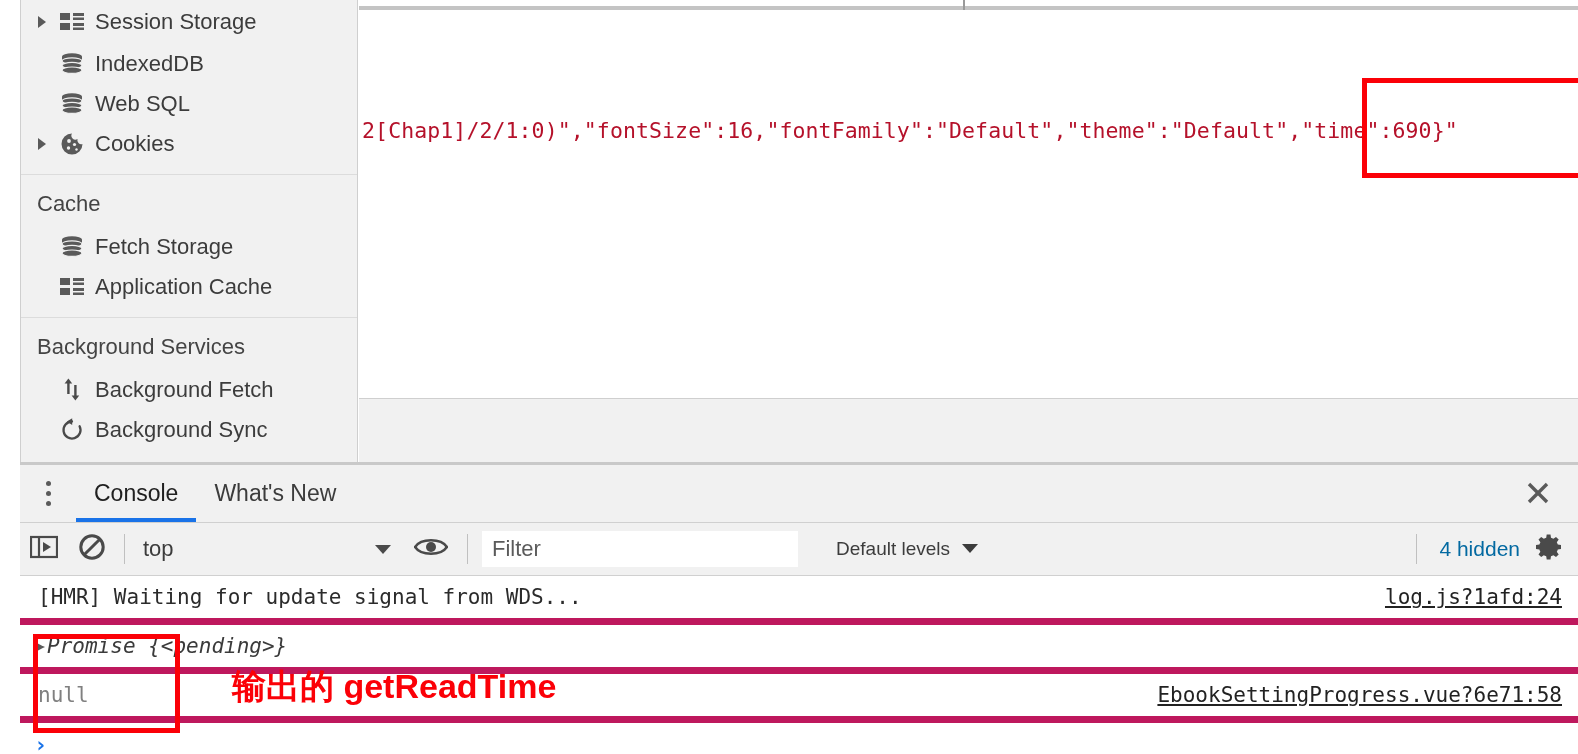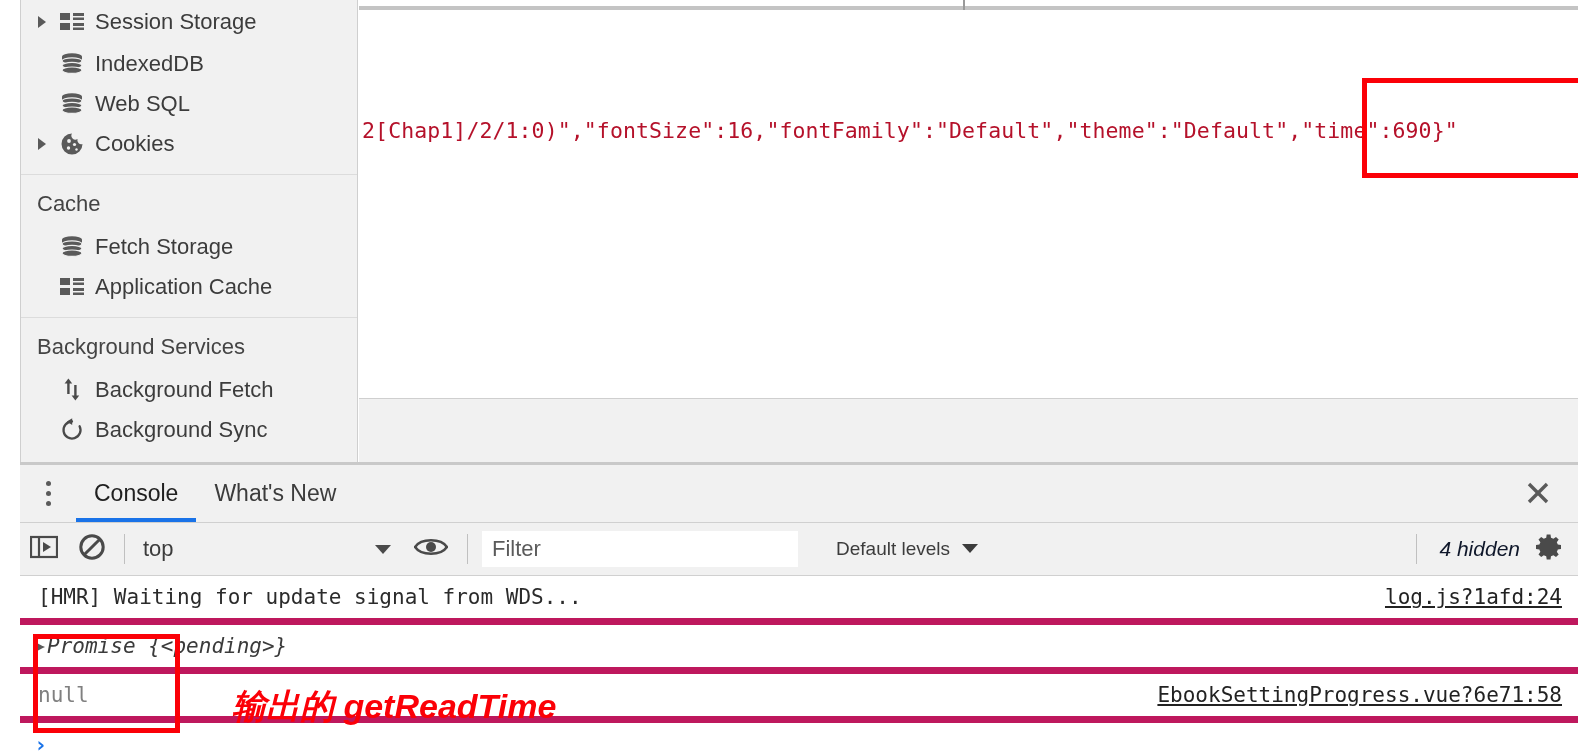--- a/index.html
+++ b/index.html
@@ -271,21 +271,21 @@
   }
   .tb-right {
     position: absolute;
     right: 14px;
     top: 0;
     height: 52px;
     display: flex;
     align-items: center;
     gap: 14px;
   }
-  .hidden-count { font-size: 21px; color: #0f172a; font-style: italic; }
+  .hidden-count { font-size: 21px; color: #0369a1; }
 
   
   .console-body {
     position: relative;
     height: 180px;
     background: #ffffff;
     font-family: "DejaVu Sans Mono", "Liberation Mono", monospace;
   }
   .msg {
     position: relative;
@@ -353,22 +353,21 @@
     position: absolute;
     color: #fb0007;
     font-family: "Liberation Sans", sans-serif;
     font-size: 34px;
     font-weight: bold;
     white-space: nowrap;
     pointer-events: none;
   }
   #anno-label {
     left: 232px;
-    top: 684px;
-    font-style: italic;
+    top: 664px;
   }
 </style>
 </head>
 <body>
 
 <div id="devtools">
 
   <div class="upper">
 
     <div class="left-gutter"></div>

